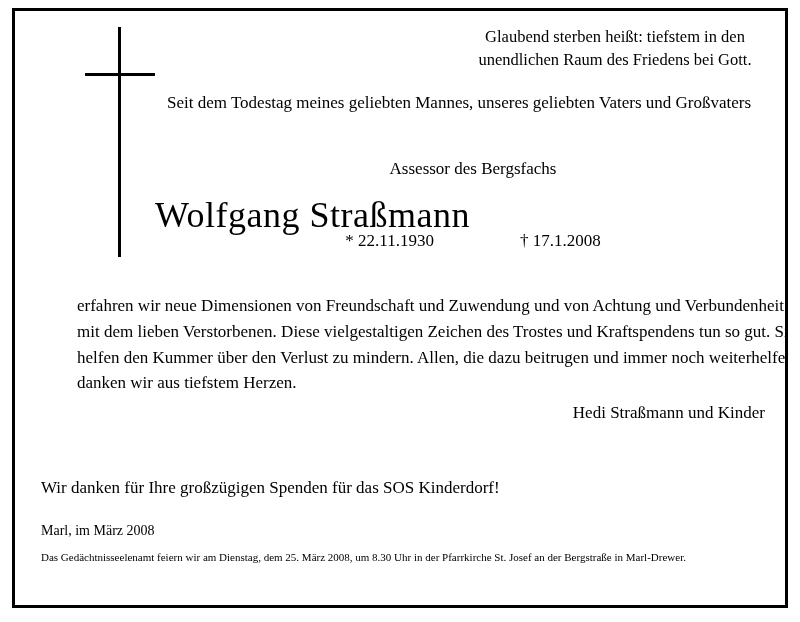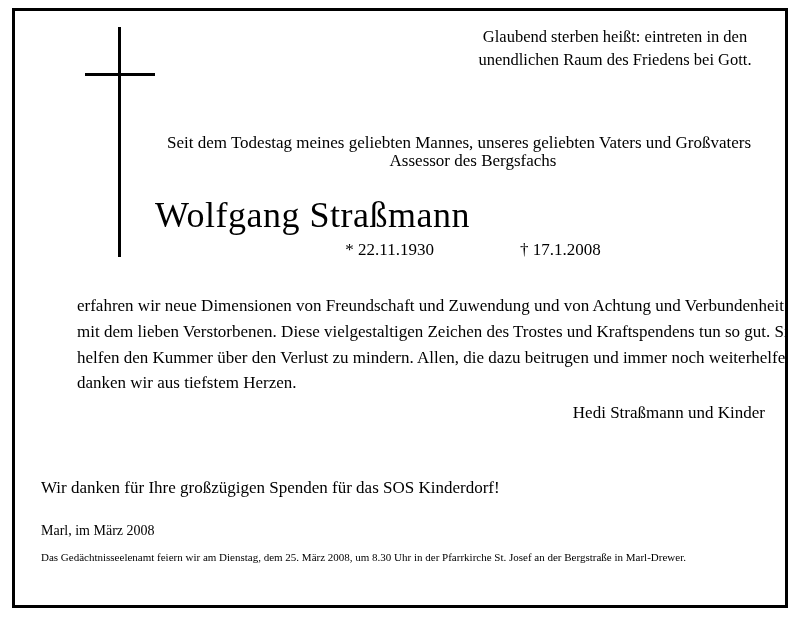--- a/index.html
+++ b/index.html
@@ -80,46 +80,45 @@
 
   
   .intro {
     position: absolute;
     left: 152px;
     top: 80px;
     width: 612px;
     font-size: 17px;
     line-height: 1.45;
     text-align: left;
-    margin-top: 40px;
   }
 
   .role {
     position: absolute;
     left: 152px;
-    top: 140px;
+    top: 148px;
     width: 612px;
     text-align: center;
     font-size: 17px;
   }
 
   .name {
     position: absolute;
     left: 140px;
     top: 183px;
     width: 612px;
     text-align: left;
     font-size: 36px;
     letter-spacing: 0.5px;
   }
 
   .dates {
     position: absolute;
     left: 152px;
-    top: 229px;
+    top: 220px;
     width: 612px;
     font-size: 17px;
     display: flex;
     justify-content: center;
     gap: 86px;
     align-items: center;
   }
 
   .body-text {
     position: absolute;
@@ -173,21 +172,21 @@
 <div class="page">
   <div class="notice">
     <div class="inner">
 
       <div class="cross">
         <div class="vbar"></div>
         <div class="hbar"></div>
       </div>
 
       <div class="motto">
-        <div>Glaubend sterben heißt: eintreten in den</div>
+        <div>Glaubend sterben heißt: tiefstem in den</div>
         <div>unendlichen Raum des Friedens bei Gott.</div>
       </div>
 
       <div class="intro">Seit dem Todestag meines geliebten Mannes, unseres geliebten Vaters und Großvaters</div>
 
       <div class="role">Assessor des Bergsfachs</div>
 
       <div class="name">Wolfgang Straßmann</div>
 
       <div class="dates">

